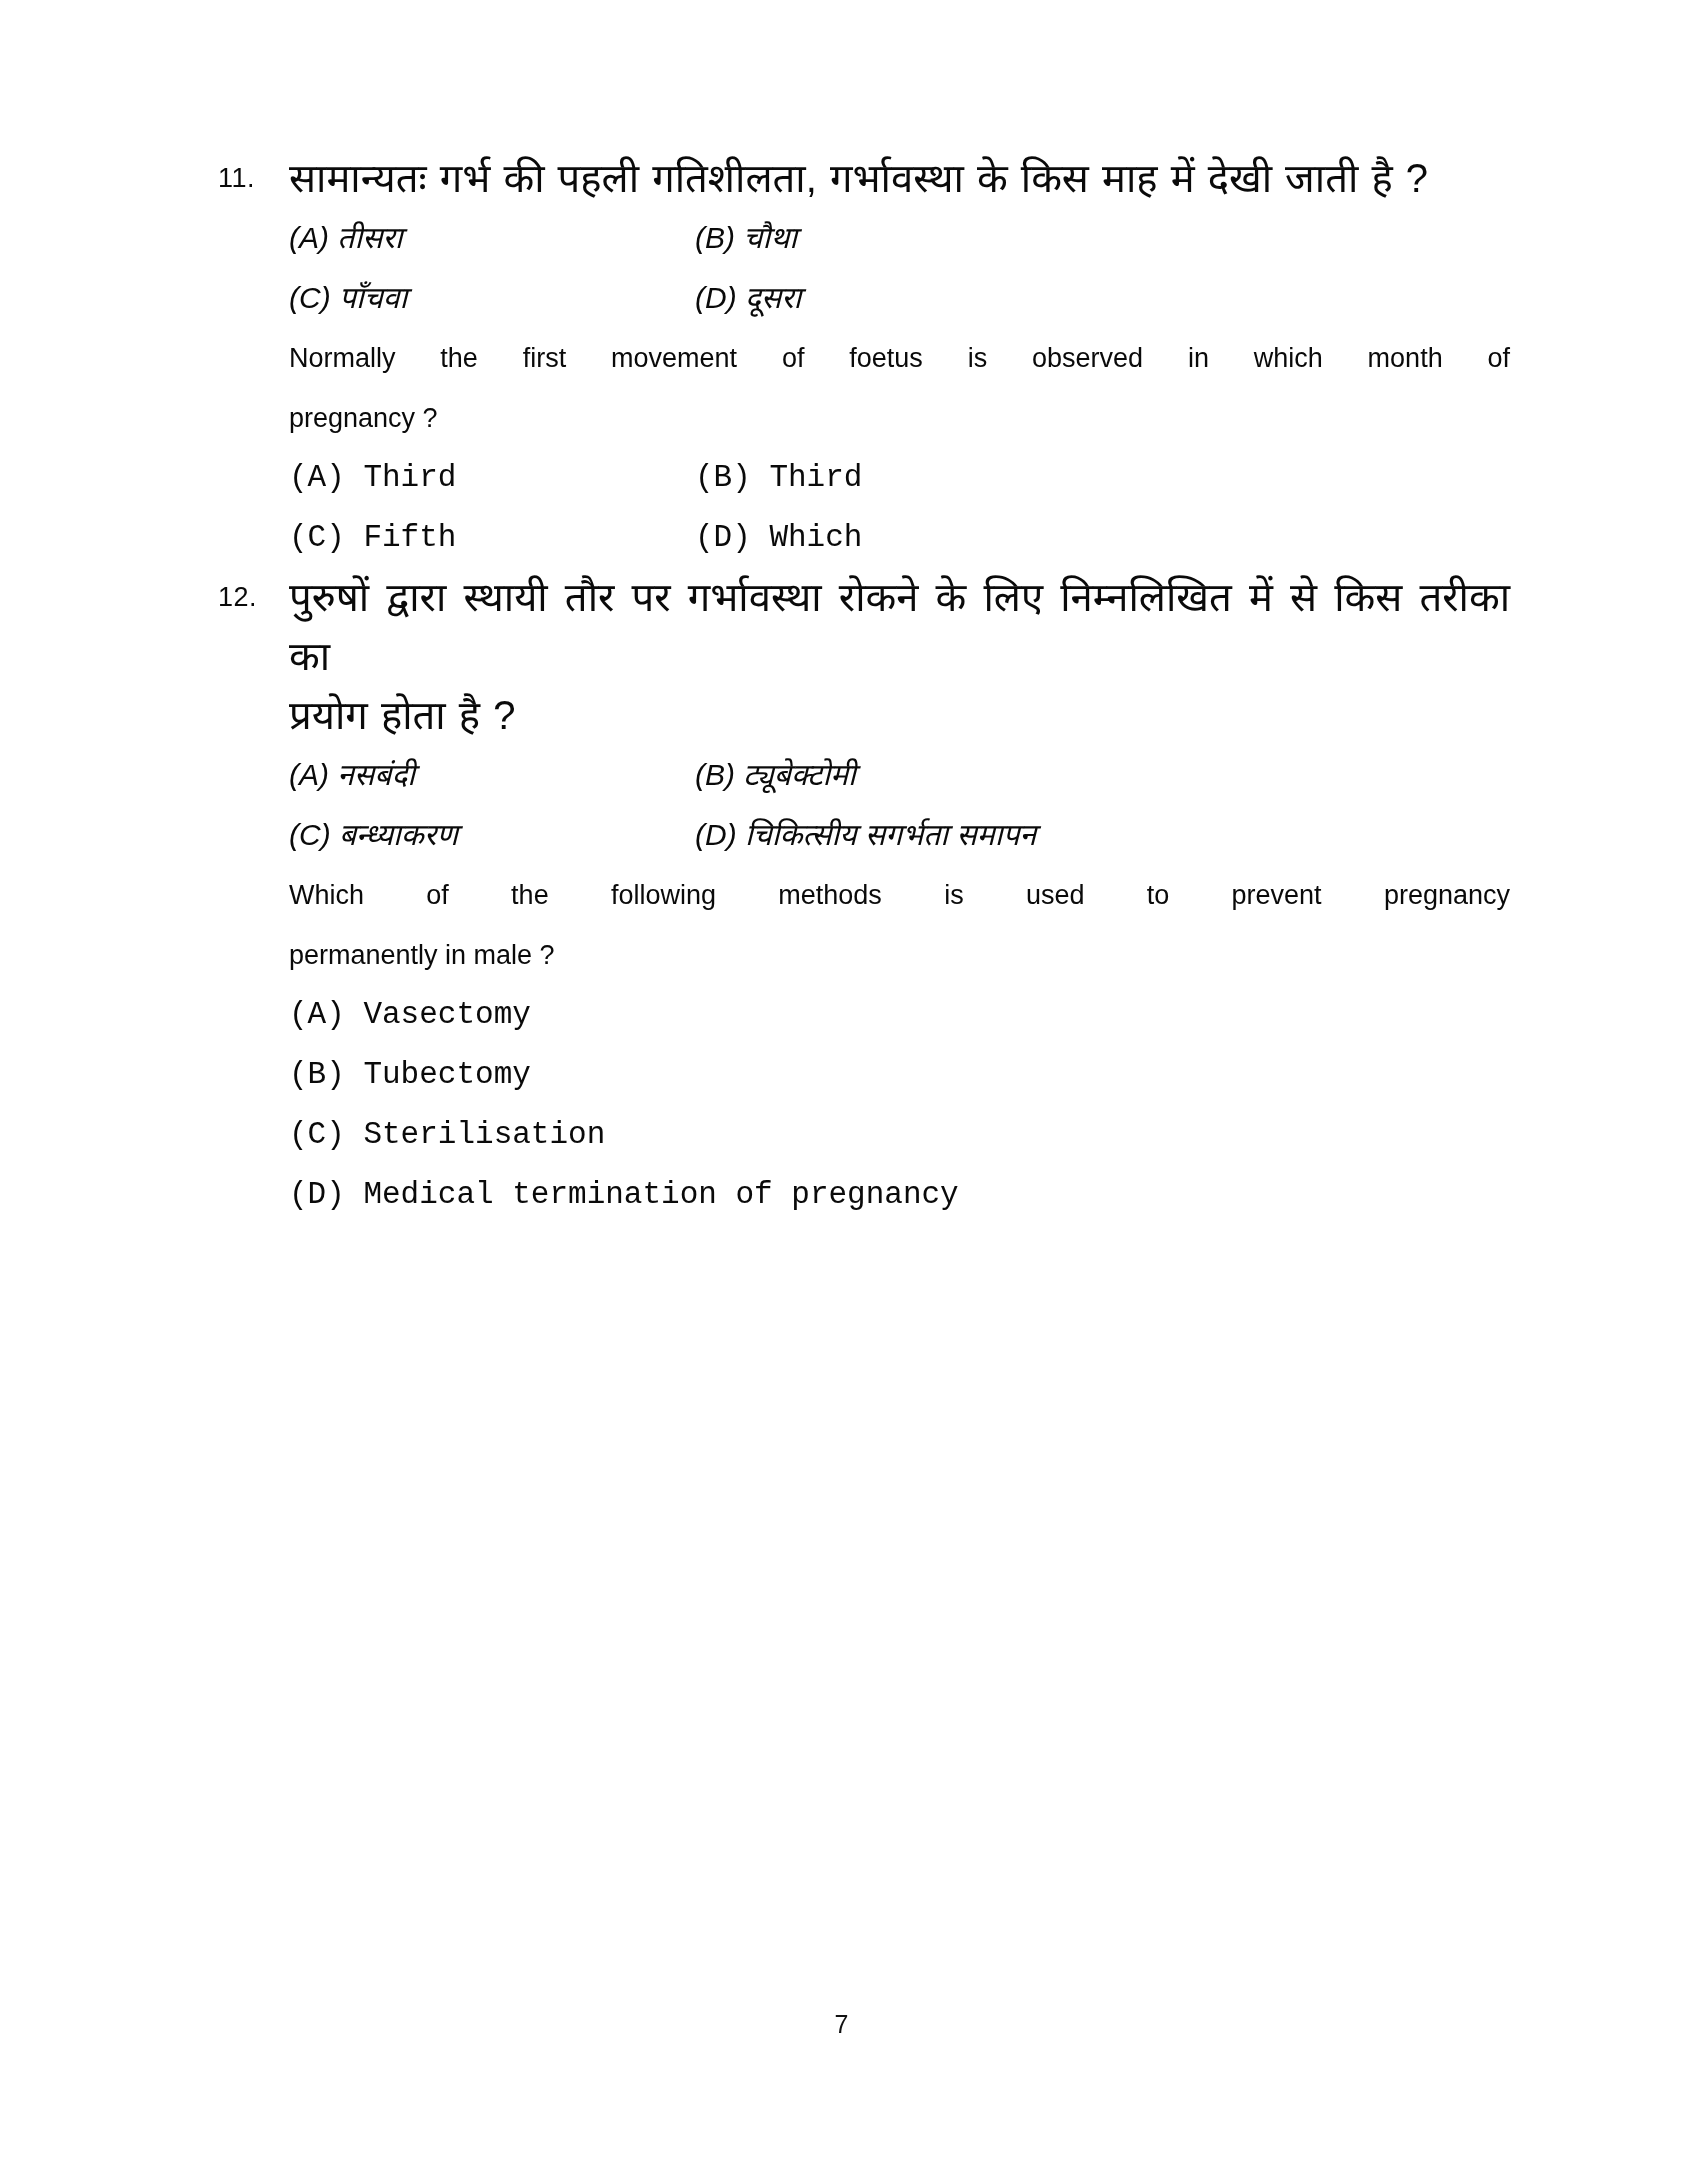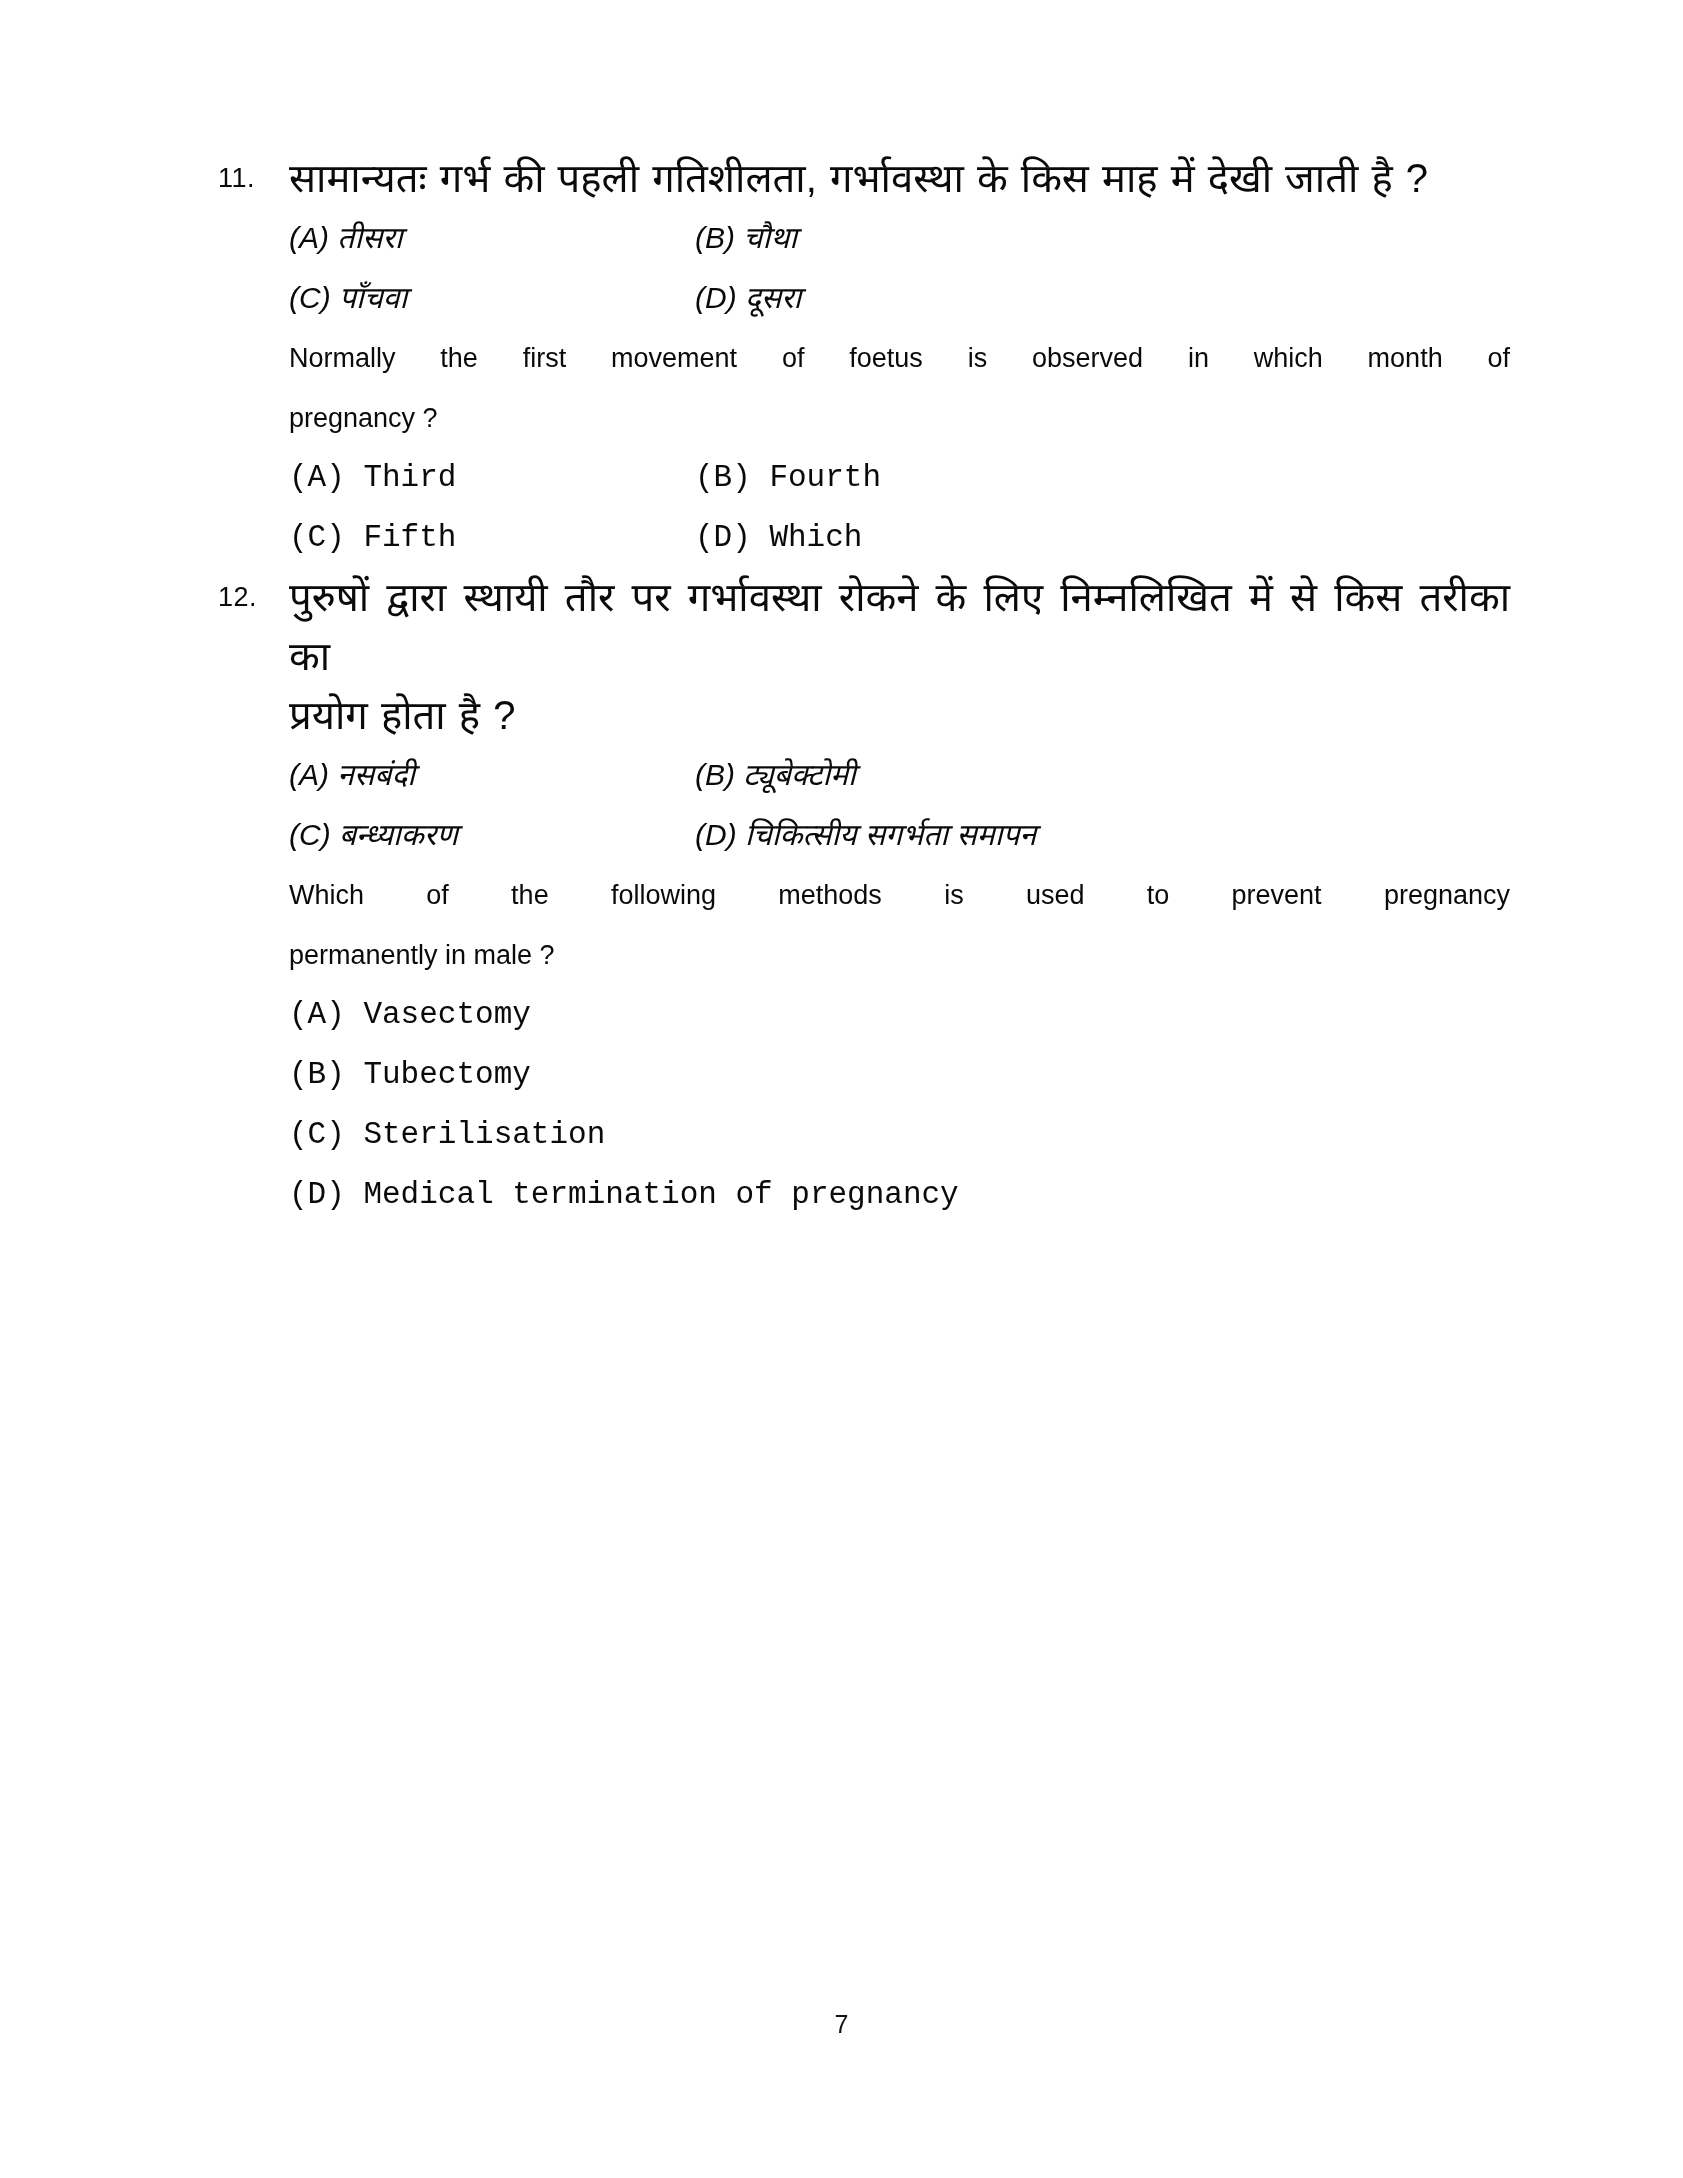--- a/index.html
+++ b/index.html
@@ -137,21 +137,21 @@
           <div class="opt-row">
             <div class="opt opt-hi">(C) पाँचवा</div>
             <div class="opt opt-hi">(D) दूसरा</div>
           </div>
 
           <div class="en-stem stretch">Normally the first movement of foetus is observed in which month of</div>
           <div class="en-stem">pregnancy ?</div>
 
           <div class="opt-row">
             <div class="opt opt-en">(A) Third</div>
-            <div class="opt opt-en">(B) Fourth</div>
+            <div class="opt opt-en">(B) Third</div>
           </div>
           <div class="opt-row">
             <div class="opt opt-en">(C) Fifth</div>
             <div class="opt opt-en">(D) Which</div>
           </div>
         </div>
       </div>
     </div>
 
     <div class="question">

